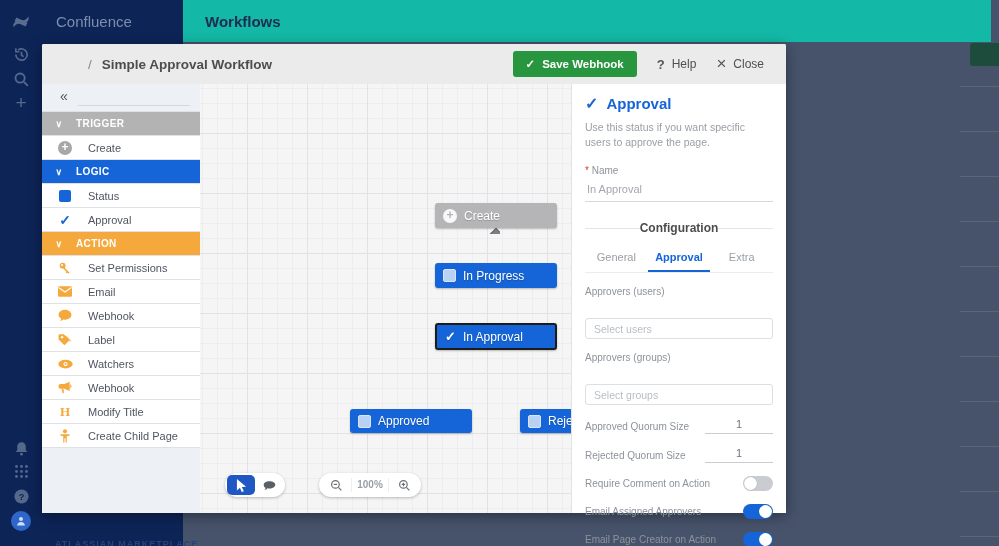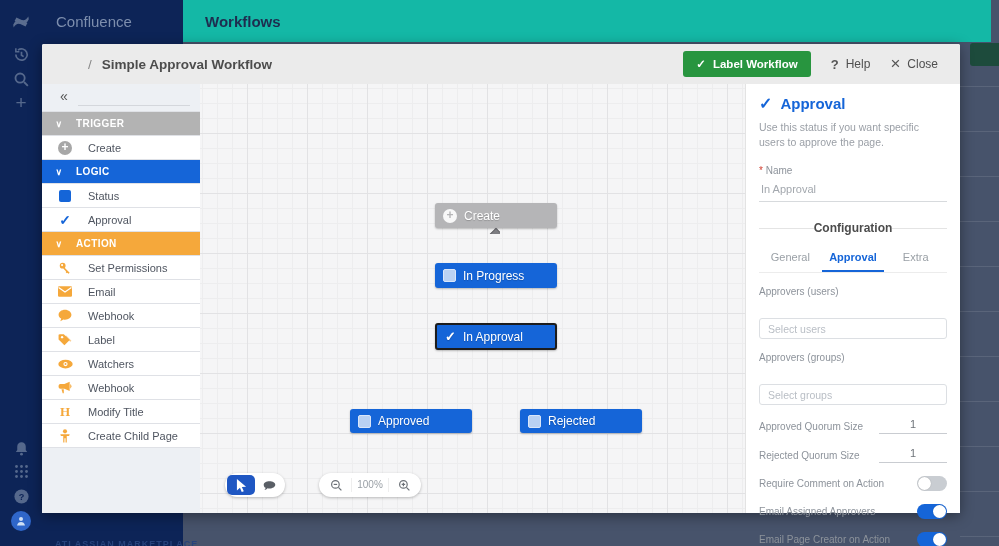--- a/index.html
+++ b/index.html
@@ -25,21 +25,21 @@
 
   
   .topbar-left { position:absolute; left:42px; top:0; width:141px; height:42px; background:#0d2457;
     display:flex; align-items:center; padding-left:14px; z-index:2; }
   .topbar-left span { color:#7d8ead; font-size:15px; }
   .topbar-right { position:absolute; left:183px; top:0; right:8px; height:42px; background:#14b8a6;
     display:flex; align-items:center; padding-left:22px; z-index:2; }
   .topbar-right span { color:#1e2d4f; font-size:15px; font-weight:bold; }
 
   
-  .modal { position:absolute; left:42px; top:44px; width:918px; height:469px; background:#ffffff;
+  .modal { position:absolute; left:42px; top:44px; width:744px; height:469px; background:#ffffff;
     z-index:5; box-shadow:0 3px 14px rgba(0,0,0,.4); border-radius:2px;padding-left:8px; }
   .modal-header { position:absolute; left:0; top:0; right:0; height:40px; background:#ebebeb;
     display:flex; align-items:center; border-radius:2px 2px 0 0; }
   .breadcrumb { margin-left:46px; font-size:13.5px; color:#888; }
   .breadcrumb b { color:#4d4d4d; font-weight:bold; margin-left:10px; }
   .header-actions { margin-left:auto; display:flex; align-items:center; gap:20px; padding-right:22px; }
   .btn-save { background:#28953f; color:#fff; border:none; border-radius:3px; font-size:11.5px;
     font-weight:bold; padding:6px 13px; display:flex; align-items:center; gap:7px; cursor:pointer;
     font-family:"Liberation Sans",sans-serif; }
   .hdr-link { display:flex; align-items:center; gap:7px; font-size:12px; color:#4f4f4f; cursor:pointer; }
@@ -88,21 +88,21 @@
   .nic-circle { width:14px; height:14px; border-radius:50%; background:rgba(255,255,255,.9);
     color:#b5b5b7; font-size:12px; line-height:13px; text-align:center; font-weight:bold;
     text-shadow:none; }
   .nic-square { width:13px; height:13px; background:#b9d1f3; border:1px solid #d9e6fa; border-radius:2px; }
   .nic-check { color:#fff; font-weight:bold; font-size:13px; }
   .edges { position:absolute; inset:0; pointer-events:none; }
 
   
   .cv-toolbar { position:absolute; left:25px; bottom:16px; display:flex; gap:34px; }
   .tool-pill { background:#fff; border-radius:13px; box-shadow:0 1px 3px rgba(0,0,0,.25);
-    display:flex; align-items:center; height:24px; padding:0 2px; }
+    display:flex; align-items:center; height:24px; padding:0 2px;font-weight:bold; }
   .tool-btn { width:28px; height:20px; border-radius:5px; display:flex; align-items:center;
     justify-content:center; cursor:pointer; }
   .tool-btn.active { background:#1f57c3; }
   .zoom-cell { width:30px; height:24px; display:flex; align-items:center; justify-content:center;
     cursor:pointer; }
   .zoom-pct { width:38px; text-align:center; font-size:10px; color:#9aa0a6; border-left:1px solid #eee;
     border-right:1px solid #eee; height:14px; line-height:14px; }
 
   
   .inspector { position:absolute; right:0; top:40px; width:215px; bottom:0; background:#fff;
@@ -207,21 +207,21 @@
   <span>Workflows</span>
 </div>
 
 <div class="modal">
 
   <div class="modal-header">
     <div class="breadcrumb"><span>/</span><b>Simple Approval Workflow</b></div>
     <div class="header-actions">
       <button class="btn-save">
         <span>✓</span>
-        <span>Label Workflow</span>
+        <span>Save Webhook</span>
       </button>
       <div class="hdr-link">
         <span class="q">?</span>
         <span>Help</span>
       </div>
       <div class="hdr-link">
         <span class="x">×</span>
         <span>Close</span>
       </div>
     </div>

